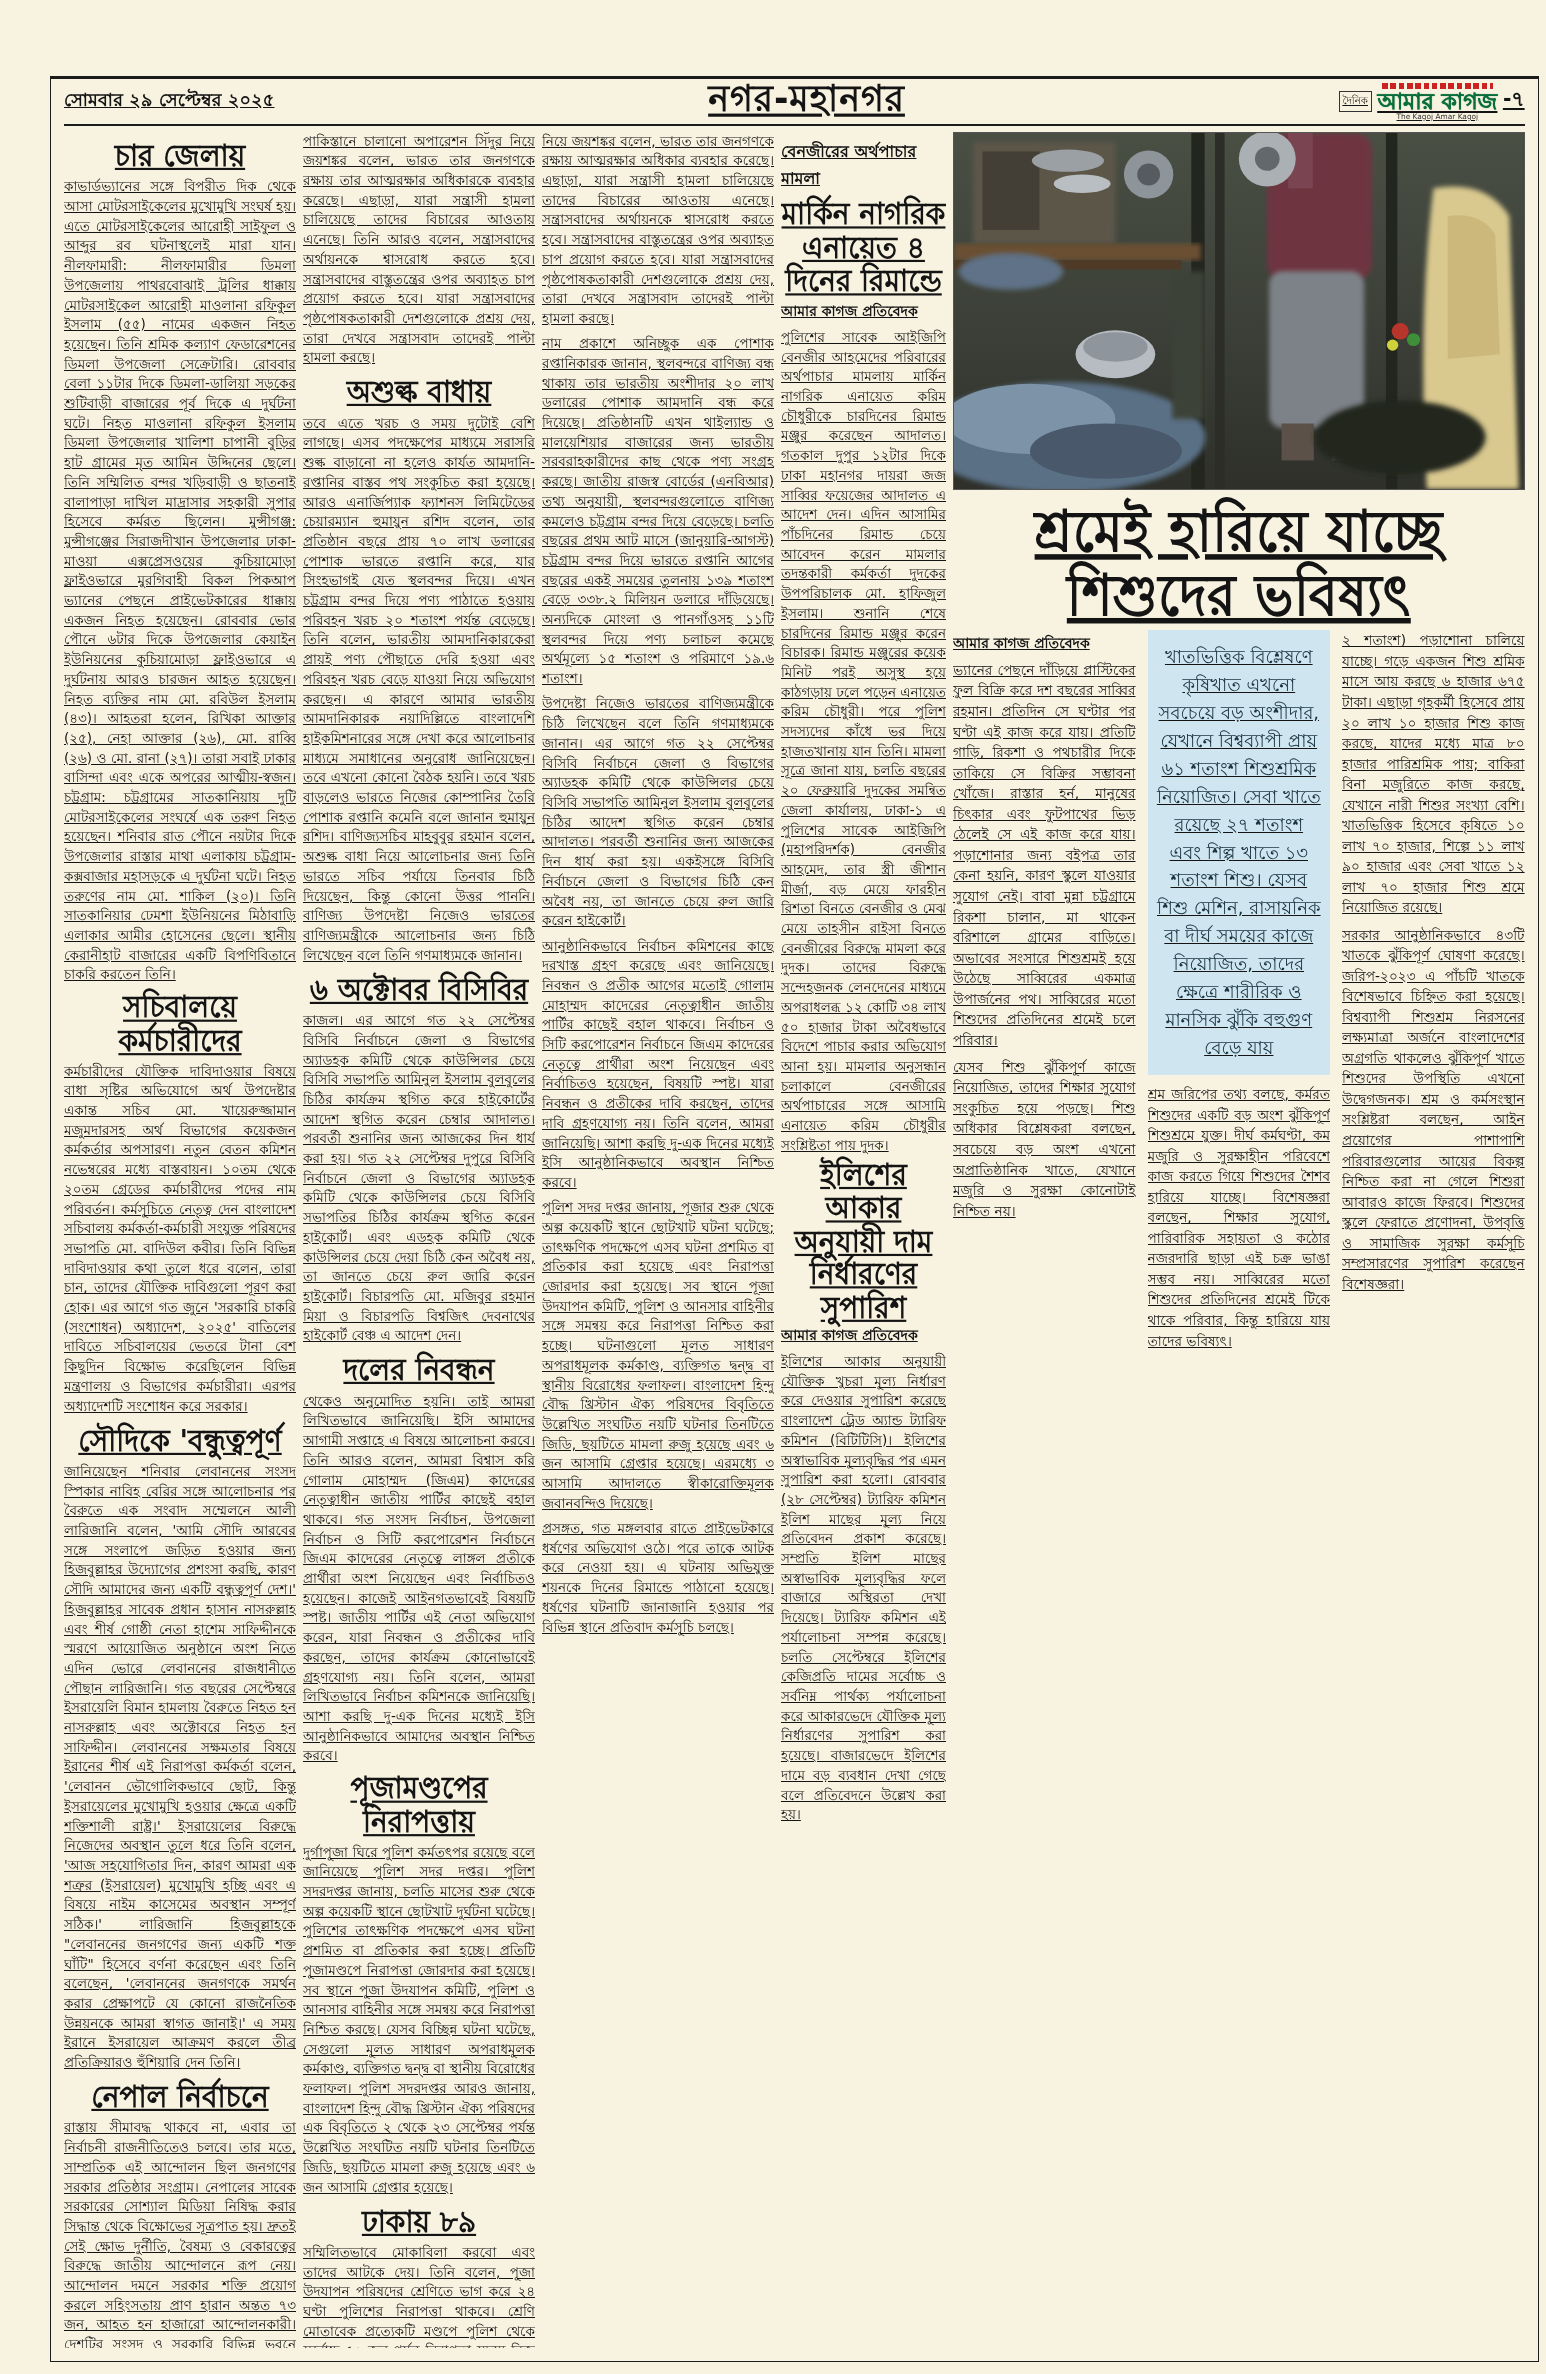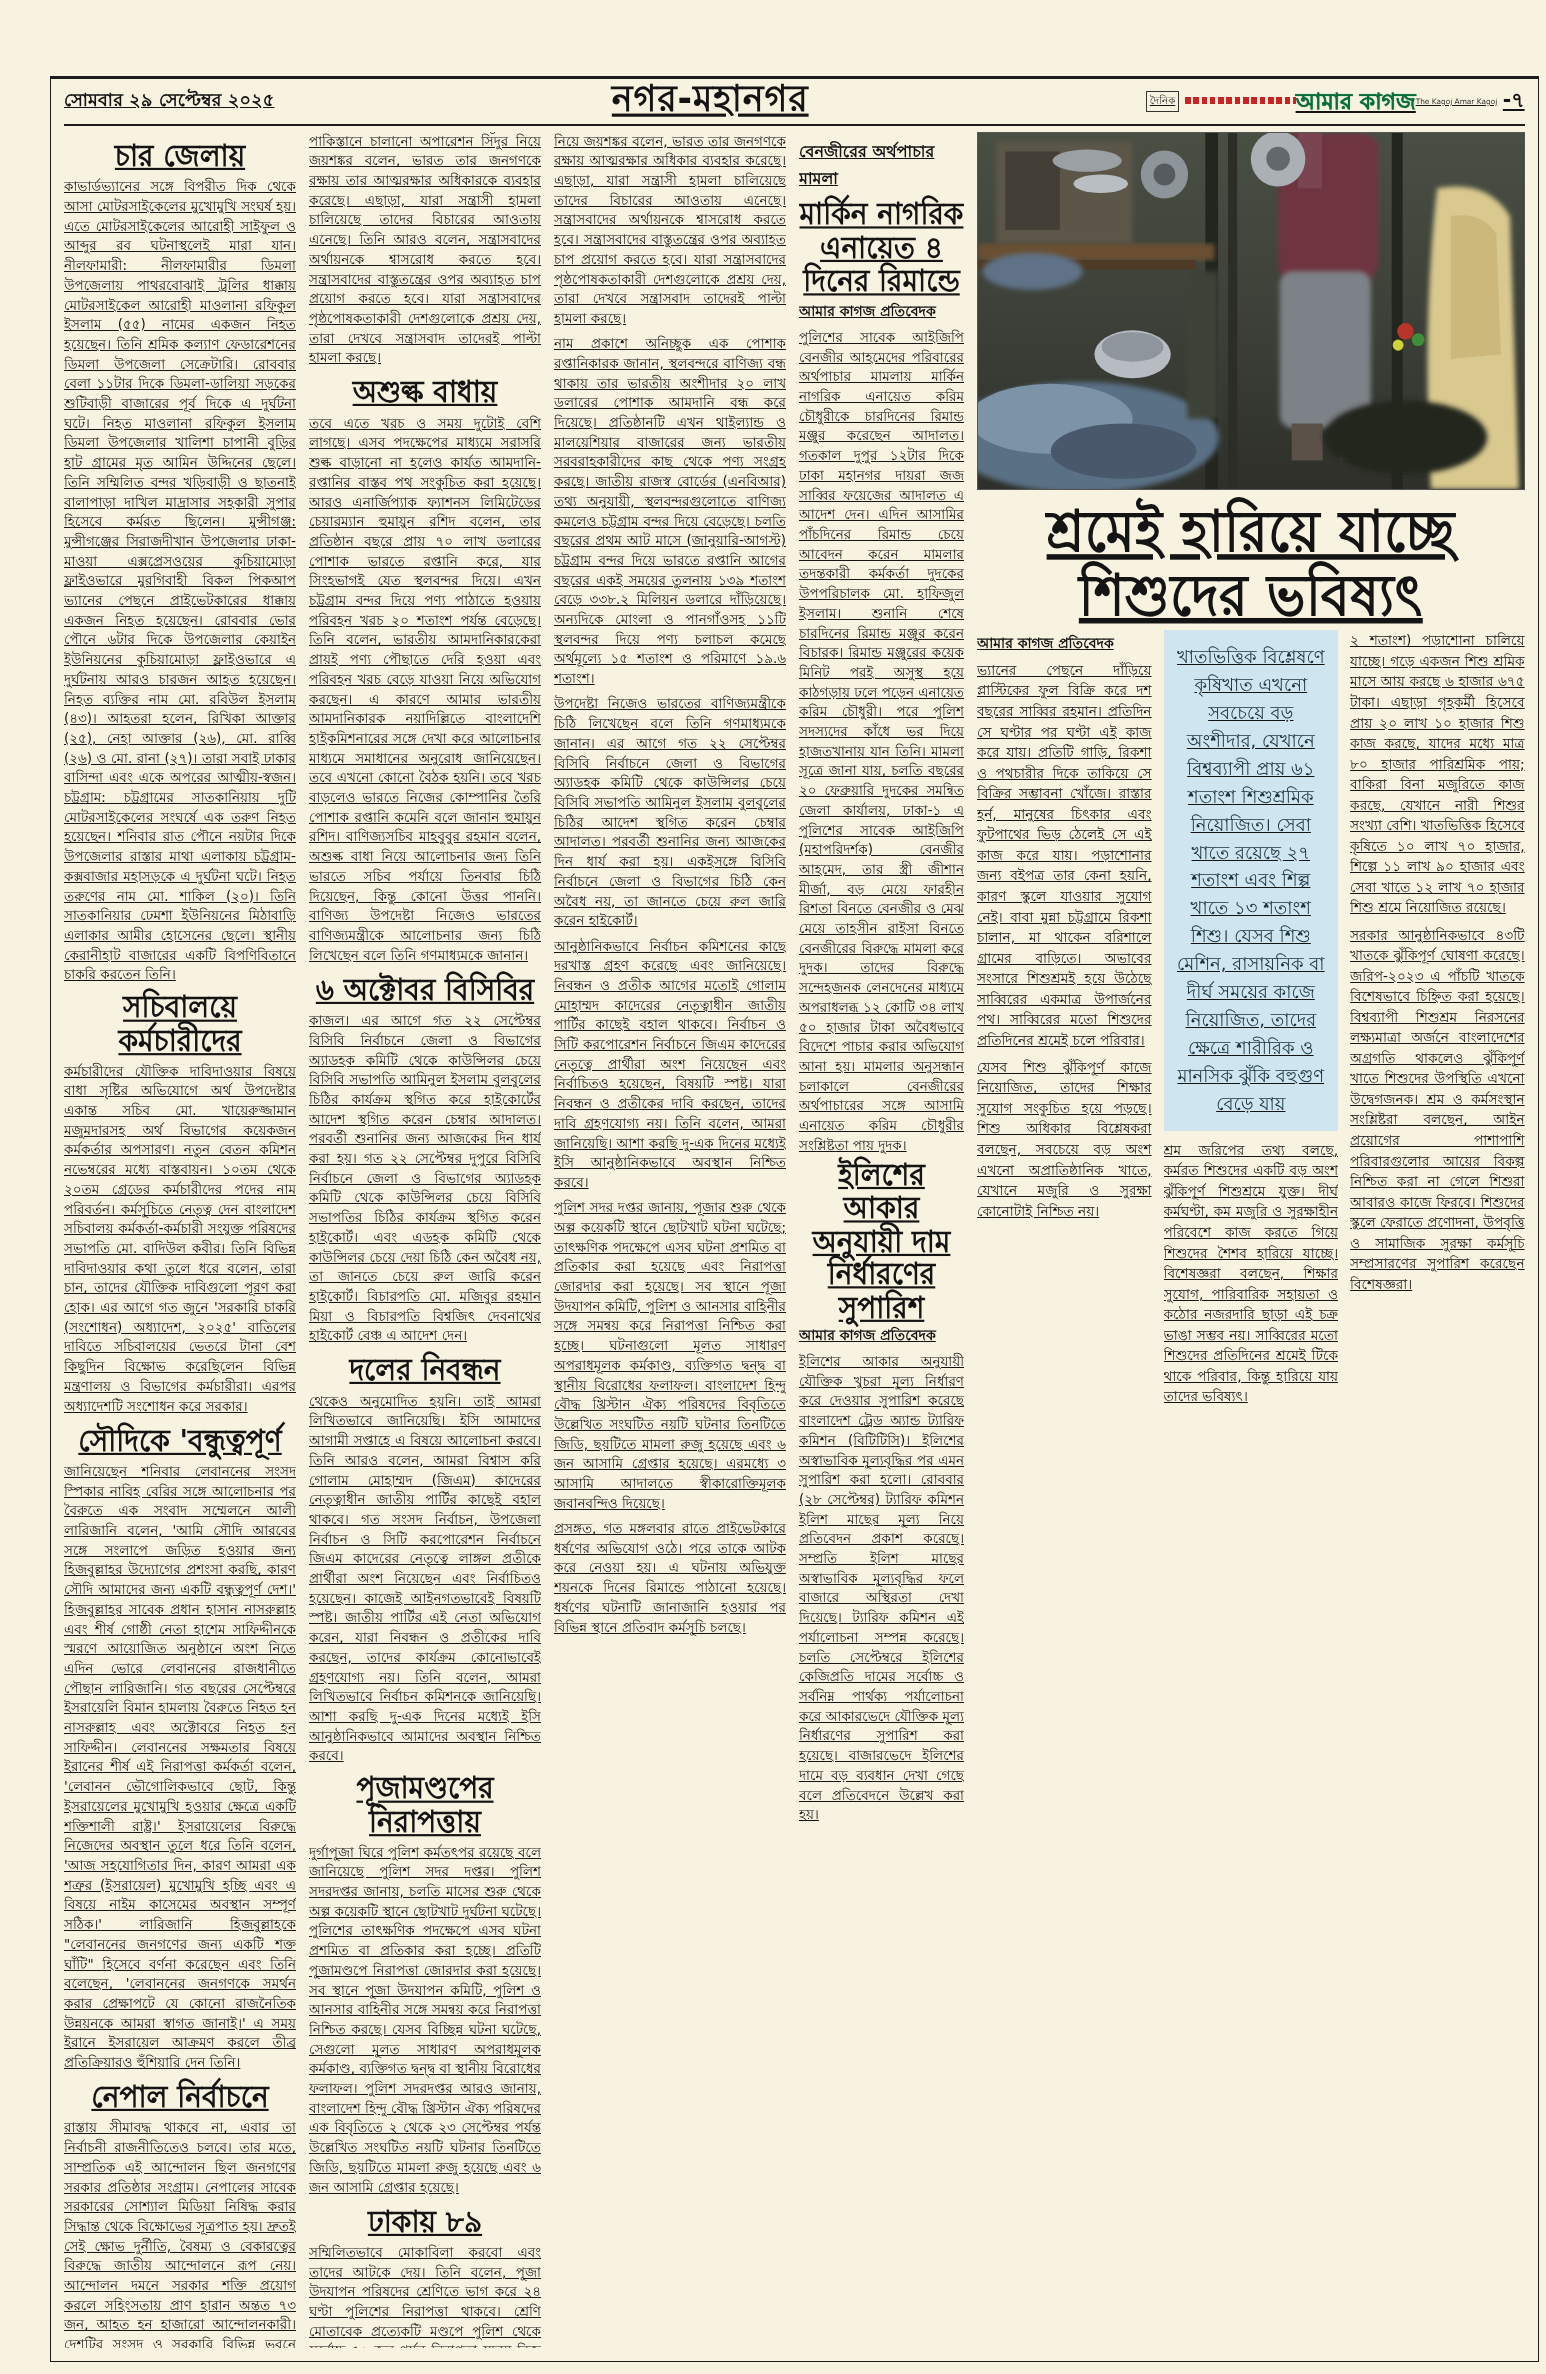--- a/index.html
+++ b/index.html
@@ -5,27 +5,27 @@
   html,body{margin:0;padding:0;}
   body{width:1546px;height:2375px;background:#f8f3e0;font-family:"DejaVu Sans",sans-serif;color:#141414;position:relative;overflow:hidden;}
   .page{position:absolute;inset:0;background:#f8f3e0;}
   .frame{position:absolute;left:50px;top:76px;right:7.4px;bottom:13px;border:1.9px solid #1c1c1c;border-top-width:3.7px;background:#f8f3e0;padding:0 13px;box-sizing:border-box;text-decoration:underline;}
   
   .hdr{height:45px;display:flex;align-items:center;justify-content:space-between;border-bottom:2.8px double #1c1c1c;}
   .hdr-date{font-size:17.6px;font-weight:bold;letter-spacing:0.2px;}
   .hdr-section{font-size:35px;font-weight:bold;letter-spacing:0.9px;transform:scaleY(1.05);}
   .masthead{display:flex;align-items:center;gap:5.6px;}
   .mast-prefix{font-size:10.2px;border:0.9px solid #333;padding:0.9px 2.8px;color:#222;}
-  .mast-stack{display:flex;flex-direction:row;align-items:center;line-height:1;}
+  .mast-stack{display:flex;flex-direction:column;align-items:center;line-height:1;}
   .mast-tag{width:111px;height:6.5px;background:repeating-linear-gradient(90deg,#cc2222 0 5.6px,transparent 5.6px 8.3px);margin-bottom:1.9px;}
   .mast-title{font-size:22px;font-weight:bold;color:#0a6e3c;text-shadow:0 0 0.9px #0a6e3c;}
   .mast-sub{font-size:7.4px;color:#333;}
   .hdr-page{font-size:20.4px;font-weight:bold;}
   
-  .content{display:flex;gap:13px;height:2222px;overflow:hidden;padding-top:5.6px;box-sizing:border-box;}
+  .content{display:flex;gap:7px;height:2222px;overflow:hidden;padding-top:5.6px;box-sizing:border-box;}
   .col{overflow:hidden;}
   .colA,.colB,.colC{width:232px;flex:none;}
   .colD{width:165px;flex:none;}
   .rightArea{flex:1;min-width:0;display:flex;flex-direction:column;}
   
   .story h3{font-size:28px;line-height:1.1;font-weight:bold;text-align:center;margin:9.3px 0 5.6px;transform:scaleY(1.08);}
   .story p, .contp{font-size:13.5px;line-height:1.46;text-align:justify;margin:0 0 5.6px;word-break:break-word;}
   .kicker{font-size:16px;font-weight:bold;text-align:left;text-decoration:underline;margin:7.4px 0 1.9px;}
   .midHead{font-size:25px;font-weight:bold;text-align:center;line-height:1.15;margin:1.9px 0 5.6px;transform:scaleY(1.06);}
   .byline{font-size:14px;font-weight:bold;margin:1.9px 0 3.7px;}

